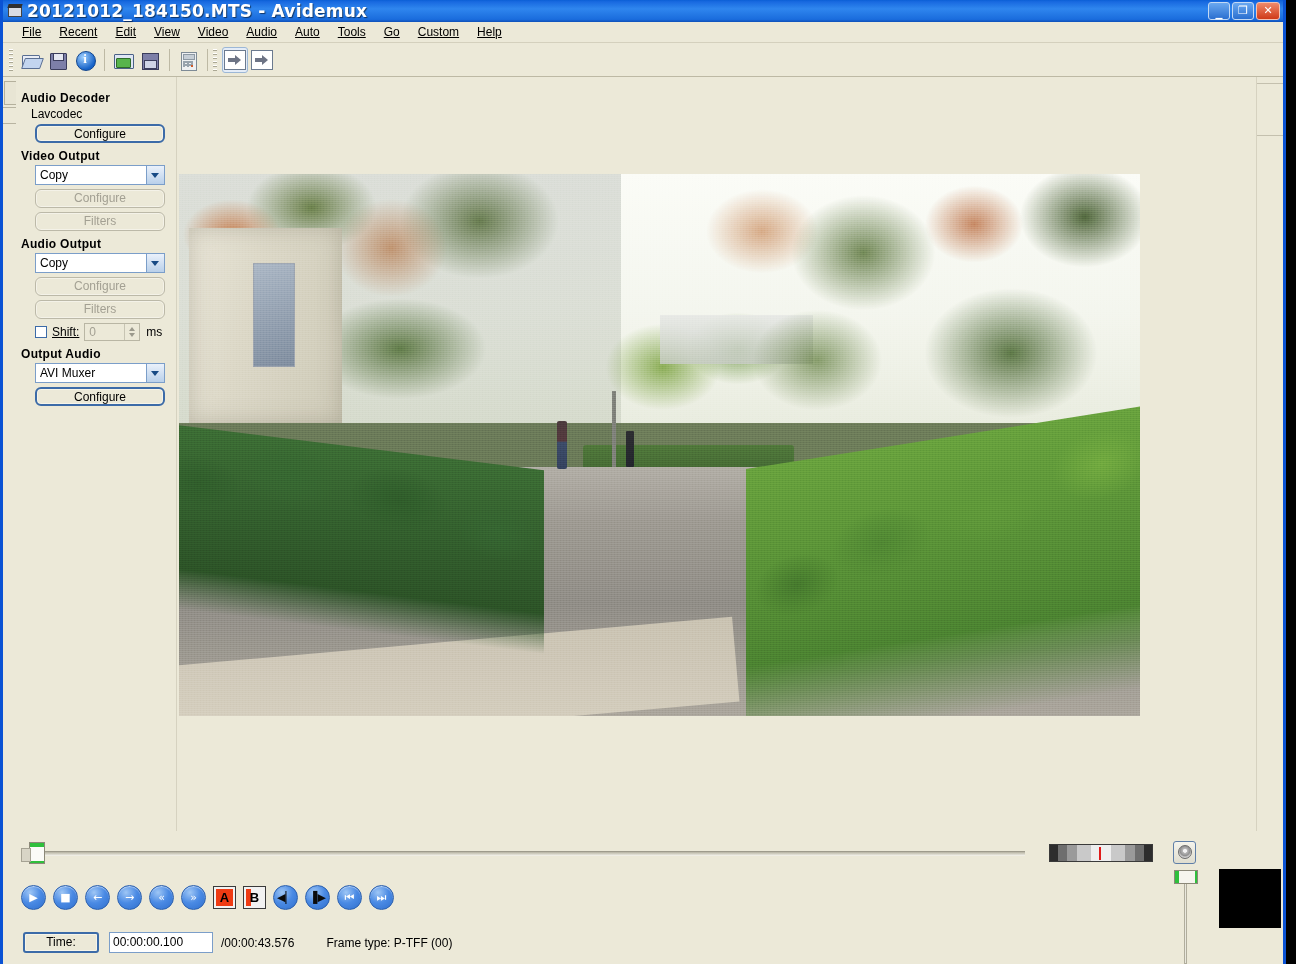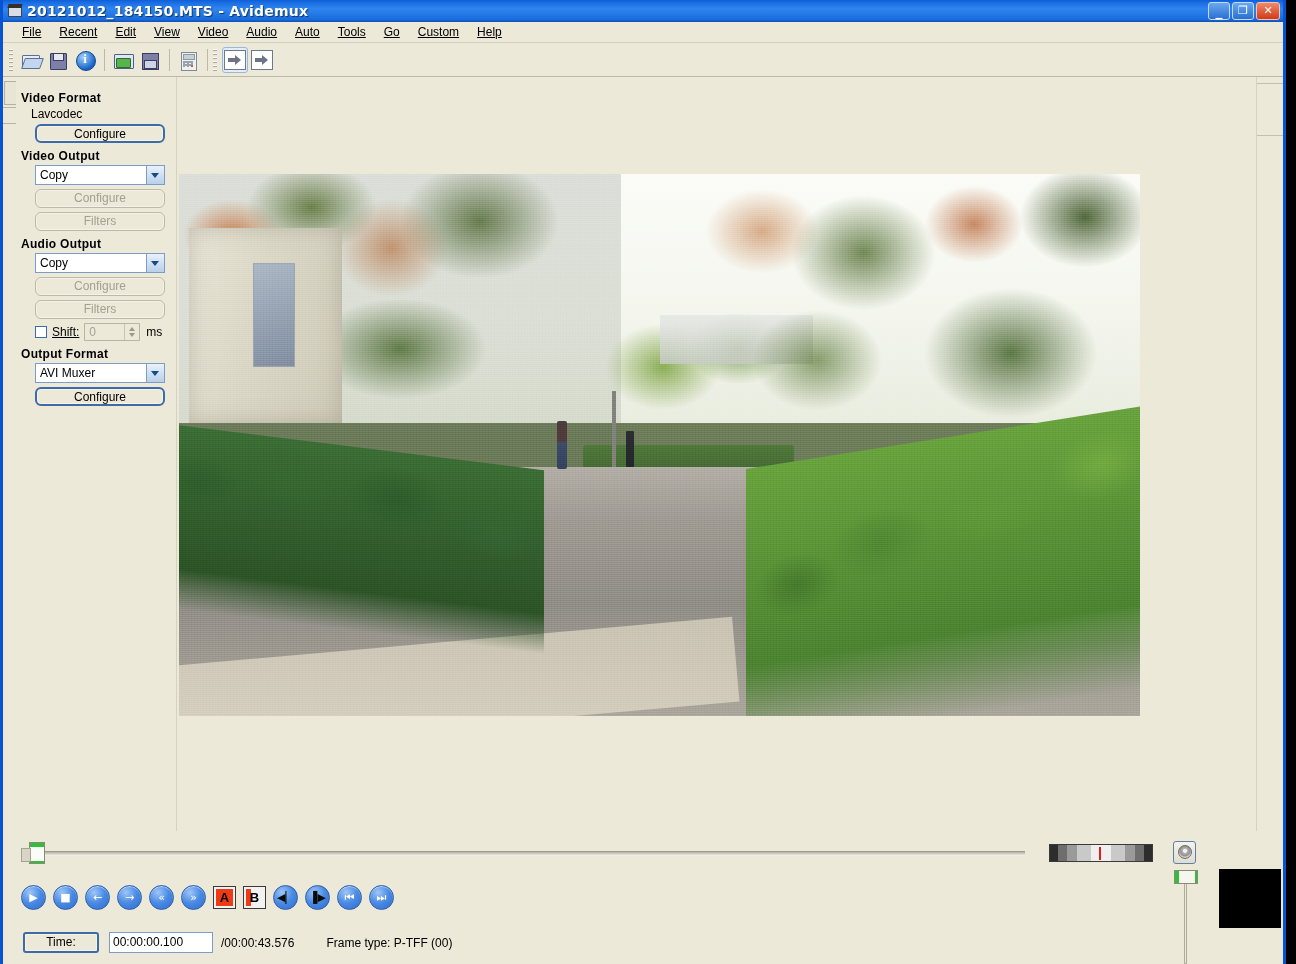--- a/index.html
+++ b/index.html
@@ -11,21 +11,21 @@
        border-left:3px solid #0a52d4;border-right:3px solid #0a52d4;box-sizing:border-box;}
 
   
   .titlebar{position:relative;height:22px;
     background:linear-gradient(to bottom,#0b5fd6 0%,#1869e0 8%,#2f86ee 40%,#1a6cdd 88%,#0f50b8 100%);
     display:flex;align-items:center;padding:0 2px;}
   .tb-icon{width:16px;height:16px;margin:0 4px 0 2px;position:relative;flex:none;}
   .clap{position:absolute;left:1px;top:4px;width:14px;height:10px;background:#d8dce4;border:1px solid #444;box-sizing:border-box;}
   .clap:after{content:"";position:absolute;left:-1px;top:-4px;width:14px;height:4px;background:#303030;
     transform:skewX(-18deg);}
-  .tb-title{color:#fff;font-size:14px;font-weight:bold;letter-spacing:.2px;
+  .tb-title{color:#fff;font-size:17px;font-weight:bold;letter-spacing:.2px;
     text-shadow:1px 1px 1px rgba(0,0,0,.55);white-space:nowrap;font-family:"DejaVu Sans",sans-serif;}
   .tb-btns{position:absolute;right:3px;top:2px;display:flex;gap:2px;}
   .tb-btn{width:22px;height:18px;border:1px solid #c3d9f4;border-radius:3px;box-sizing:border-box;
     background:linear-gradient(to bottom,#6aa8f0,#2a6fd0);position:relative;}
   .tb-btn.close{background:linear-gradient(to bottom,#f08a6a,#cf3a18);border-color:#f3c3b3;width:24px;}
   .tb-btn i{position:absolute;color:#fff;font-style:normal;font-size:11px;font-weight:bold;
     left:0;right:0;text-align:center;top:1px;font-family:"DejaVu Sans",sans-serif;}
   .tb-btn.min i{top:2px;font-size:14px;line-height:12px;}
 
   
@@ -330,21 +330,21 @@
   <div class="body">
 
     <div class="splitter">
       <div class="hnd"></div>
       <div class="ln" style="top:30px"></div>
       <div class="ln" style="top:46px"></div>
     </div>
 
     <div class="leftpanel">
 
-      <div class="sect-title">Video Format</div>
+      <div class="sect-title">Audio Decoder</div>
       <div class="sect-sub">Lavcodec</div>
       <div class="btn primary">Configure</div>
 
       <div class="sect-title">Video Output</div>
       <div class="combo">
         <span>Copy</span>
         <div class="arrow"></div>
       </div>
       <div class="btn dis">Configure</div>
       <div class="btn dis">Filters</div>
@@ -360,21 +360,21 @@
       <div class="shiftrow">
         <div class="chk"></div>
         <div class="shiftlbl"><u>Shift:</u></div>
         <div class="spin">
           <span>0</span>
           <div class="ud"></div>
         </div>
         <div class="ms">ms</div>
       </div>
 
-      <div class="sect-title">Output Format</div>
+      <div class="sect-title">Output Audio</div>
       <div class="combo">
         <span>AVI Muxer</span>
         <div class="arrow"></div>
       </div>
       <div class="btn primary">Configure</div>
     </div>
 
     <div class="videoarea">
       <div class="frame">
         <div class="sky"></div>

